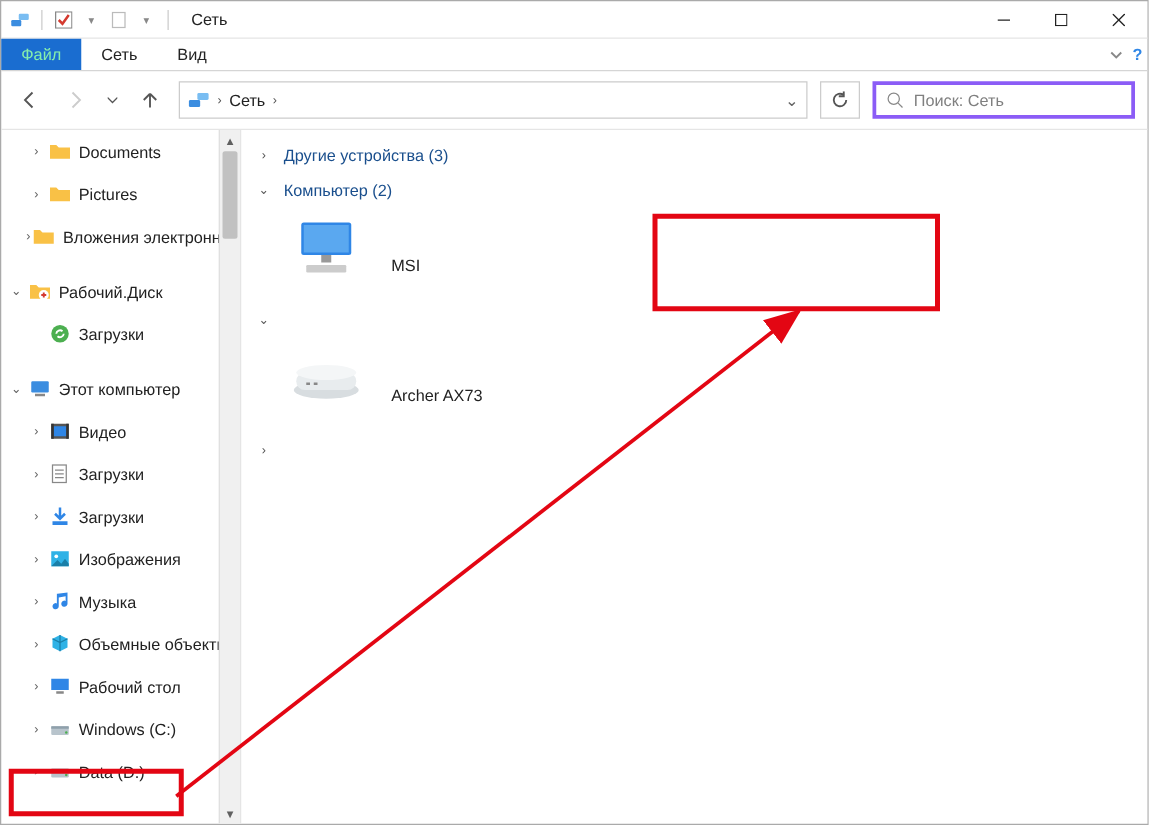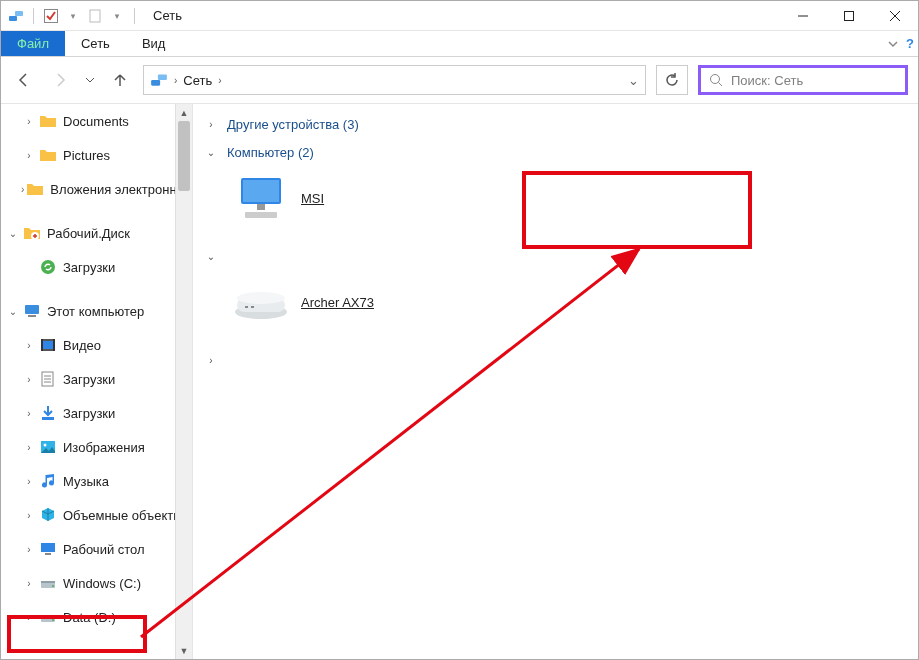--- a/index.html
+++ b/index.html
@@ -53,21 +53,21 @@
   .tw{width:16px;height:16px;display:inline-flex;align-items:center;justify-content:center;color:#606060;font-size:10px;}
   .tw.blank{visibility:hidden;}
   .ticon{width:18px;height:18px;display:inline-flex;align-items:center;justify-content:center;margin-right:4px;}
 
   
   .content{flex:1;padding:6px 0 0 0;position:relative;overflow:hidden;}
   .grp-head{display:flex;align-items:center;gap:8px;padding:6px 10px;color:#1a4f8d;}
   .grp-head .tw{color:#555;}
   .grp-line{flex:1;height:1px;}
   .items-row{display:flex;padding:4px 0 16px 30px;}
-  .item{width:280px;display:flex;align-items:center;gap:12px;padding:6px 10px;text-decoration:underline;}
+  .item{width:280px;display:flex;align-items:flex-end;gap:24px;padding:6px 10px;}
   .item-icon{width:56px;height:44px;display:flex;align-items:center;justify-content:center;}
 
   
   .anno{position:absolute;pointer-events:none;}
   .box-red{border:4px solid #e30613;}
   .arrow-svg{position:absolute;left:0;top:0;}
 
   
   svg{display:block;}
 </style>

